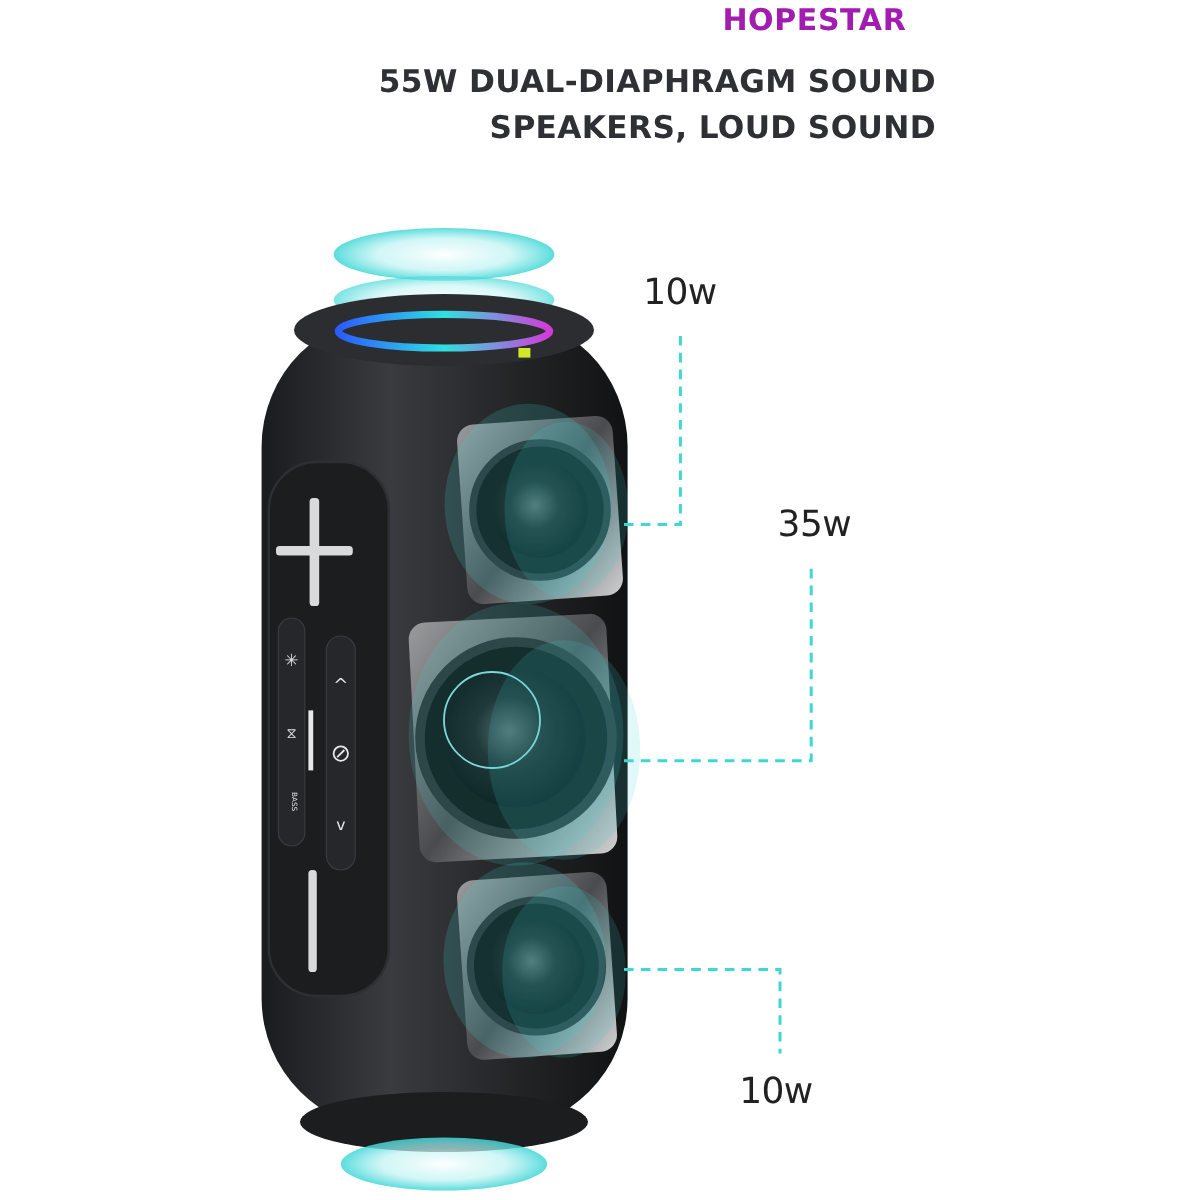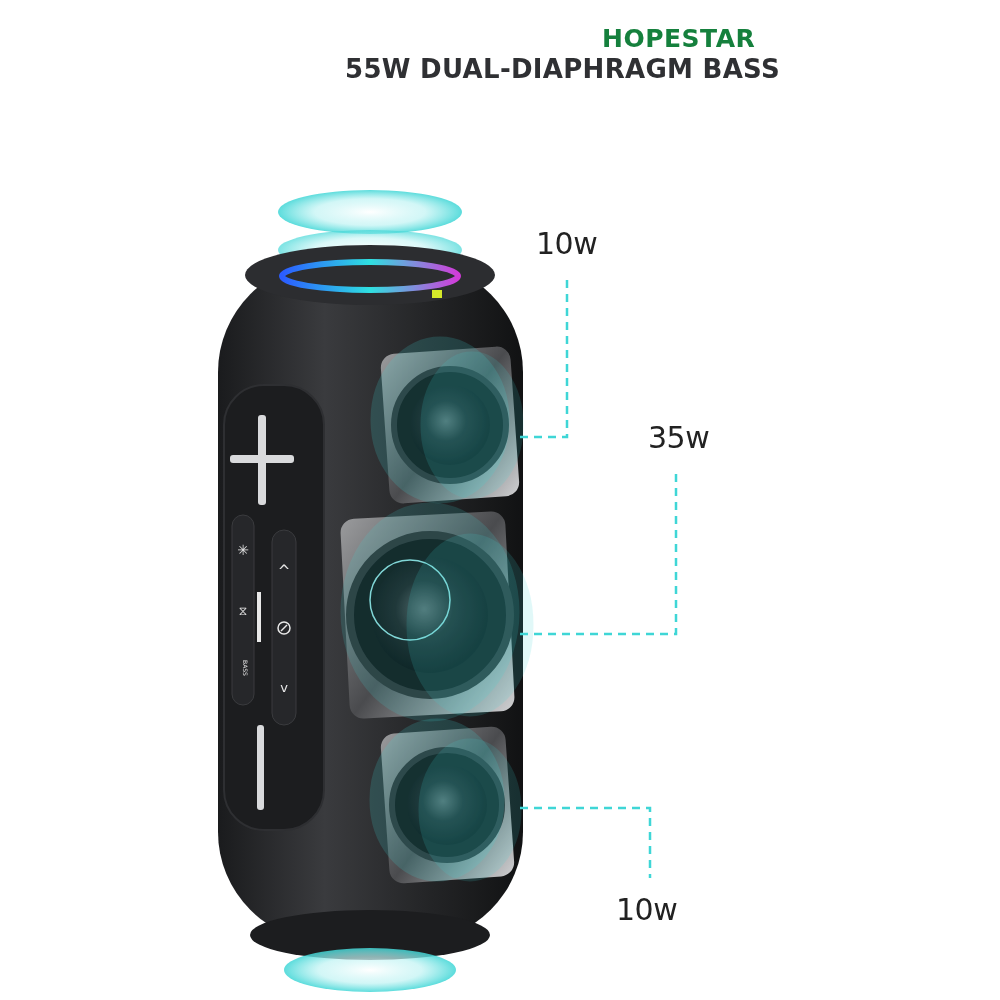--- a/index.html
+++ b/index.html
@@ -1,28 +1,29 @@
 <!DOCTYPE html>
 <html><head>
 <meta charset="utf-8">
 <style>
   html,body{margin:0;padding:0;background:#ffffff;}
   body{width:1000px;height:1000px;position:relative;overflow:hidden;font-family:"DejaVu Sans",sans-serif;}
-  .brand{position:absolute;left:602px;top:2px;font-family:"DejaVu Sans",sans-serif;font-weight:bold;font-size:25px;letter-spacing:0.5px;color:#15803d;margin-top:22px;}
+  .brand{position:absolute;left:602px;top:2px;font-family:"DejaVu Sans",sans-serif;font-weight:bold;font-size:25px;letter-spacing:0.5px;color:#a21caf;}
   .headline{position:absolute;right:220px;top:50px;text-align:right;font-family:"DejaVu Sans",sans-serif;font-weight:bold;font-size:26px;line-height:38px;color:#2f3033;letter-spacing:0.3px;}
   .headline span{display:block;}
   .label{position:absolute;font-family:"DejaVu Sans",sans-serif;font-weight:normal;font-size:30px;color:#222;letter-spacing:-0.5px;text-align:right;}
   svg.art{position:absolute;left:0;top:0;}
 </style>
 </head>
 <body>
 
 <div class="brand">HOPESTAR</div>
 <div class="headline">
-  <span>55W DUAL-DIAPHRAGM BASS</span>
+  <span>55W DUAL-DIAPHRAGM SOUND</span>
+  <span>SPEAKERS, LOUD SOUND</span>
 </div>
 
 <svg class="art" width="1000" height="1000" viewBox="0 0 1000 1000">
   <defs>
     <radialGradient id="glow" cx="50%" cy="50%" r="50%">
       <stop offset="0%" stop-color="#ffffff" stop-opacity="0.9"></stop>
       <stop offset="60%" stop-color="#bff3f3" stop-opacity="0.7"></stop>
       <stop offset="100%" stop-color="#3fd6d6" stop-opacity="0.85"></stop>
     </radialGradient>
     <linearGradient id="body" x1="0" x2="1" y1="0" y2="0">

